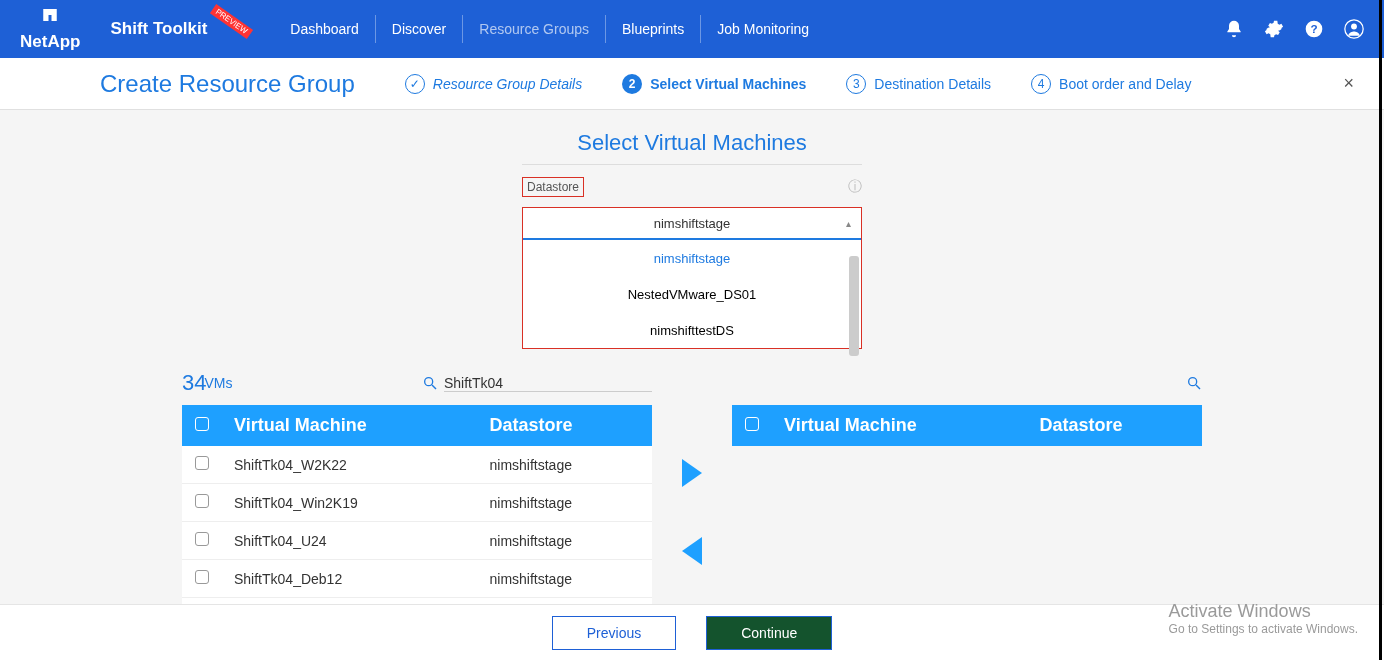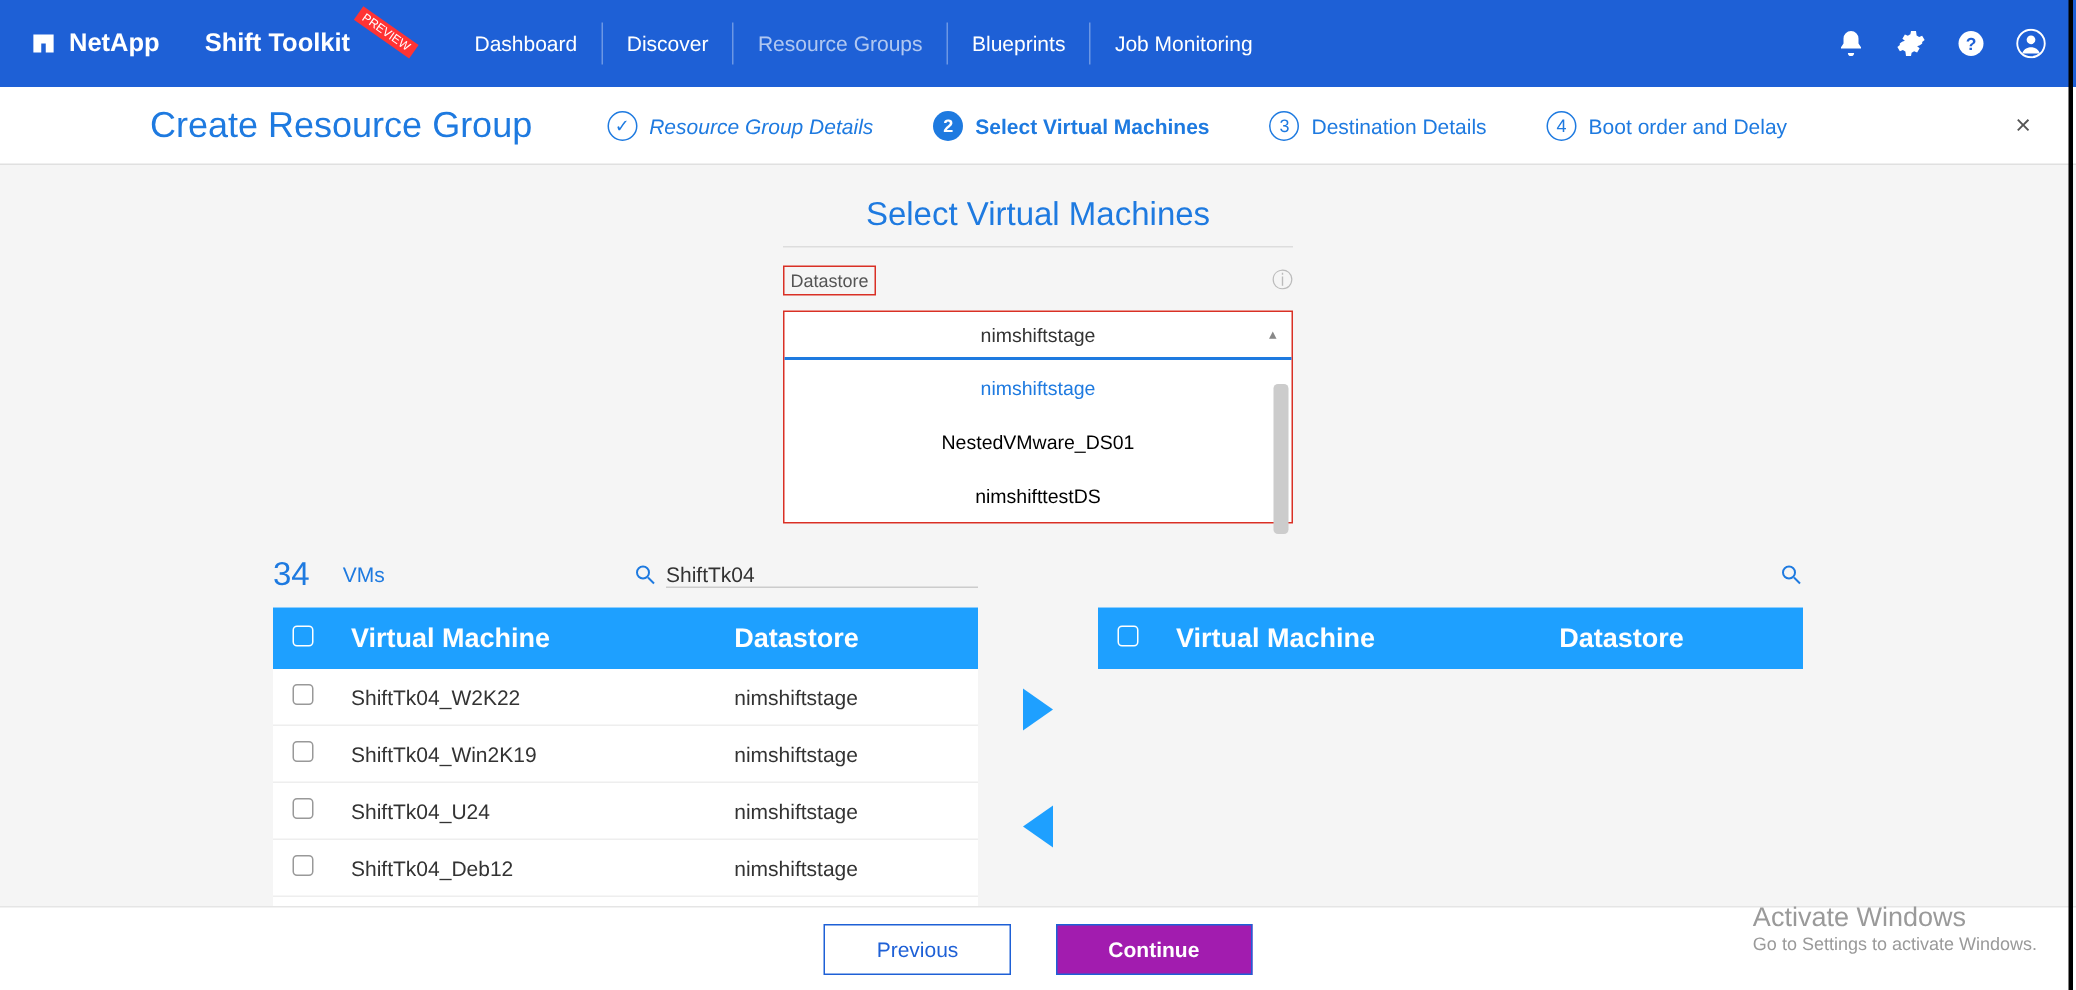--- a/index.html
+++ b/index.html
@@ -1,20 +1,20 @@
 <!DOCTYPE html>
 <html><head>
 <meta charset="utf-8">
 <style>
   * { box-sizing: border-box; margin: 0; padding: 0; font-family: "Segoe UI", Arial, sans-serif; }
   body { background: #f5f5f5; width: 1384px; height: 660px; overflow: hidden; position: relative; }
 
   
   .topnav { background: #1e60d6; background: linear-gradient(#1e60d6,#1e60d6); height: 58px; display: flex; align-items: center; padding: 0 20px; color: #fff; }
-  .brand { display: flex; align-items: center; gap: 8px; padding-right: 30px; }
+  .brand { display: flex; align-items: center; gap: 8px; padding-right: 30px; flex-direction: column; }
   .brand svg { width: 18px; height: 18px; }
   .brand-name { font-weight: 700; font-size: 17px; }
   .toolkit { font-weight: 700; font-size: 17px; margin-right: 6px; }
   .preview-badge { background: #ff3333; color:#fff; font-size:8px; padding:1px 4px; transform: rotate(35deg); display:inline-block; margin-left:-4px; margin-top:-16px; }
   .nav-links { display:flex; align-items:center; height:100%; margin-left: 20px; }
   .nav-link { color:#fff; font-size:14px; padding:0 16px; height:28px; display:flex; align-items:center; border-left:1px solid rgba(255,255,255,0.35); cursor:pointer; }
   .nav-link:first-child { border-left:none; }
   .nav-link.active { color: rgba(255,255,255,0.65); }
   .topnav-right { margin-left:auto; display:flex; gap:20px; align-items:center; }
   .topnav-right .ticon { width:20px; height:20px; fill:#fff; cursor:pointer; }
@@ -46,21 +46,21 @@
   .ds-selected { height:32px; display:flex; align-items:center; justify-content:center; font-size:13px; color:#333; border-bottom:2px solid #1e7ae0; position:relative; }
   .ds-selected::after { content:"▴"; position:absolute; right:10px; color:#888; font-size:10px; }
   .ds-options { max-height:130px; overflow:auto; }
   .ds-option { height:36px; display:flex; align-items:center; justify-content:center; font-size:13px; cursor:pointer; }
   .ds-option.sel { color:#1e7ae0; }
   .ds-scrollbar { position:absolute; right:2px; top:48px; width:10px; height:100px; background:#ccc; border-radius:3px; }
 
   
   .dual { display:flex; align-items:flex-start; justify-content:center; gap:30px; margin-top:20px; padding:0 170px; position:relative; }
   .list-panel { flex:1; }
-  .count-row { display:flex; align-items:center; gap:32px; margin-bottom:8px; height:28px;}
+  .count-row { display:flex; align-items:center; gap:8px; margin-bottom:8px; height:28px;}
   .vm-count { color:#1e7ae0; font-size:22px; }
   .vm-count-sub { color:#1e7ae0; font-size:14px; margin-left:-10px; }
   .search-wrap { display:flex; align-items:center; gap:6px; color:#1e7ae0; margin-left:auto; width:230px;}
   .search-icon { width:16px; height:16px; fill:#1e7ae0; }
   .search-input { border:none; border-bottom:1px solid #ccc; font-size:14px; color:#333; outline:none; flex:1; background:transparent; }
   .right-search { display:flex; justify-content:flex-end; align-items:center; height:28px; margin-bottom:8px;}
 
   table.vm-table { width:100%; border-collapse:collapse; background:#fff; }
   .vm-table thead th { background:#1ea0ff; color:#fff; font-size:18px; font-weight:700; text-align:left; padding:10px 12px; }
   .vm-table thead th:first-child { width:40px; text-align:center; }
@@ -71,21 +71,21 @@
 
   .arrows { display:flex; flex-direction:column; gap:50px; margin-top:90px; }
   .arrow { width:0;height:0; cursor:pointer; }
   .arrow.right { border-top:14px solid transparent; border-bottom:14px solid transparent; border-left:20px solid #1ea0ff; }
   .arrow.left  { border-top:14px solid transparent; border-bottom:14px solid transparent; border-right:20px solid #1ea0ff; }
 
   
   .footer { position:absolute; bottom:0; left:0; right:0; height:56px; background:#fff; border-top:1px solid #e5e5e5; display:flex; align-items:center; justify-content:center; gap:30px; }
   .btn { height:34px; padding:0 34px; font-size:14px; cursor:pointer; border:1px solid #1e60d6; }
   .btn.secondary { background:#fff; color:#1e60d6; }
-  .btn.primary { background:#a21caf; color:#fff; border-color:#1e60d6;font-weight:bold; }
+  .btn.primary { background:#14532d; color:#fff; border-color:#1e60d6; }
 
   
   .wm { position:absolute; right:26px; bottom:24px; color:#9a9a9a; text-align:left; pointer-events:none;}
   .wm .l1 { font-size:18px; }
   .wm .l2 { font-size:12px; }
 
   
   .right-border { position:absolute; right:2px; top:0; bottom:0; width:3px; background:#000; }
 </style>
 </head>

